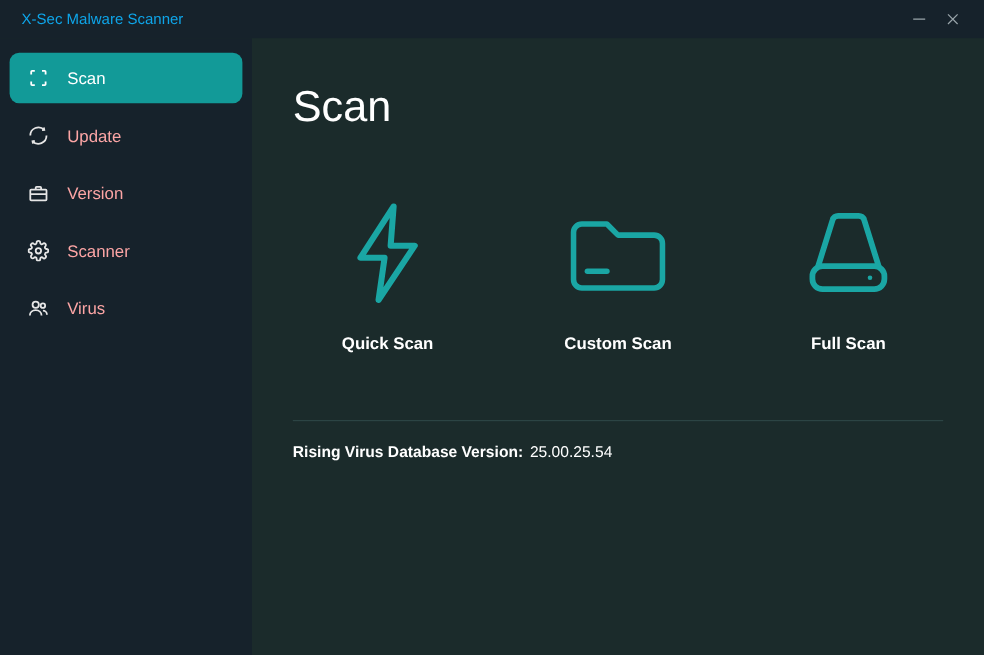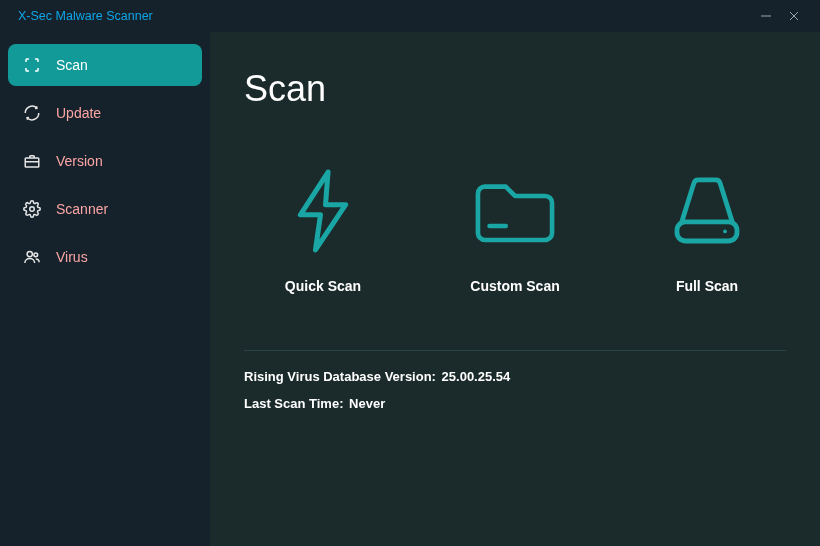--- a/index.html
+++ b/index.html
@@ -106,21 +106,21 @@
     height: 1px;
     background: #2c4444;
     margin: 0 0 18px 0;
   }
   .info-row {
     font-size: 13px;
     color: #ffffff;
     margin-bottom: 12px;
   }
   .info-row .k { font-weight: 700; }
-  .info-row .v { font-weight: 700; margin-left: 2px; }
+  .info-row .v { font-weight: 400; margin-left: 2px; }
 </style>
 </head>
 <body>
 
 <div class="titlebar">
   <span class="title">X-Sec Malware Scanner</span>
   <span class="spacer"></span>
   <div class="winbtn">
     <svg width="12" height="12" viewBox="0 0 12 12">
         <line x1="1" y1="6" x2="11" y2="6" stroke="currentColor" stroke-width="1"></line>
@@ -232,19 +232,15 @@
       </div>
 
     </div>
 
     <div class="divider"></div>
 
     <div class="info-row">
       <span class="k">Rising Virus Database Version:</span>
       <span class="v">25.00.25.54</span>
     </div>
-    <div class="info-row">
-      <span class="k">Last Scan Time:</span>
-      <span class="v">Never</span>
-    </div>
 
   </div>
 </div>
 
 </body></html>

